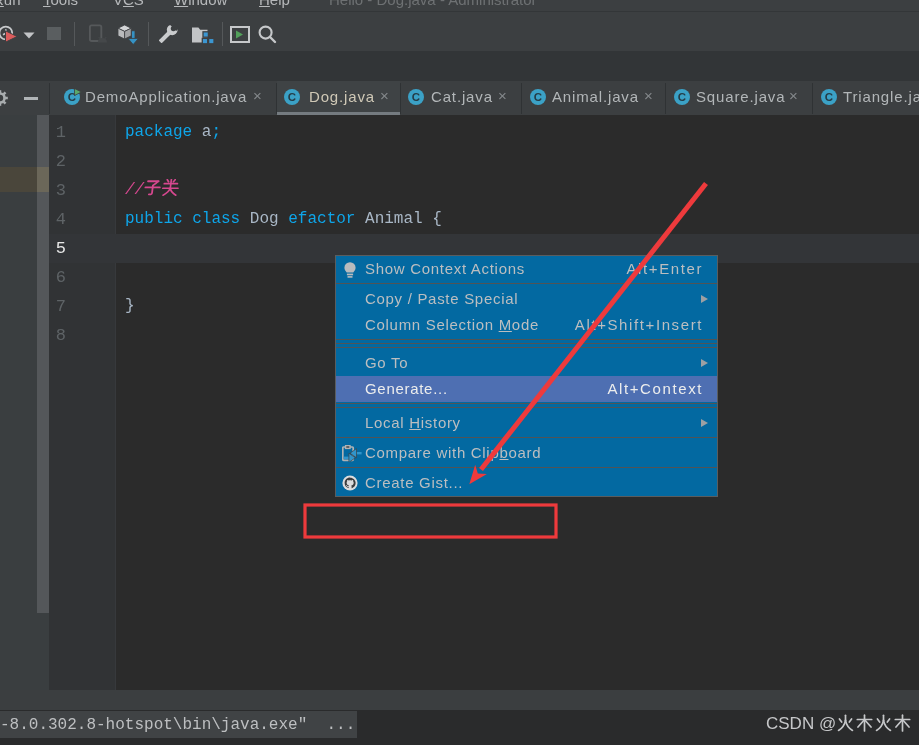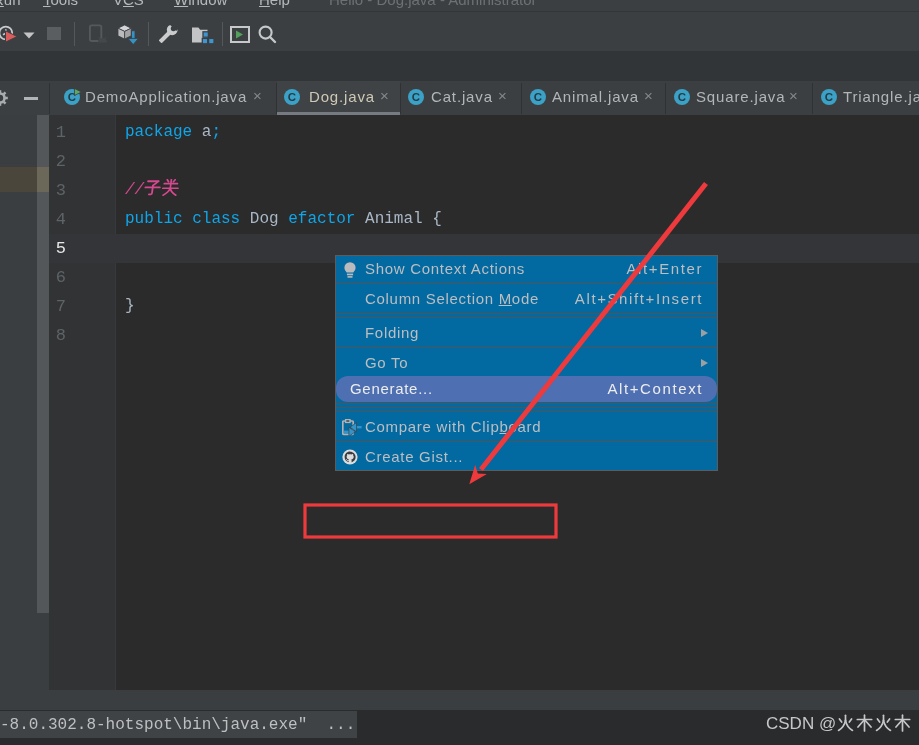--- a/index.html
+++ b/index.html
@@ -39,21 +39,21 @@
   
   #menu{left:299px;top:255px;width:381px;background:#0369a1;border:1px solid #5a5d5f;
         font-size:15px;color:#bcbec0;letter-spacing:0.7px;margin-left:36px;}
   .mi{position:relative;height:26px;line-height:26px;padding-left:29px;white-space:pre;}
   .mi .sc{position:absolute;right:14px;top:0;letter-spacing:1.6px;}
   .mi .micon{position:absolute;left:6px;top:5px;}
   .mi .arr{position:absolute;right:9px;top:8.5px;width:0;height:0;
            border-left:7px solid #9da0a3;border-top:4.5px solid transparent;border-bottom:4.5px solid transparent;}
   .msep{height:4px;position:relative;}
   .msep:after{content:'';position:absolute;left:0;right:0;top:1px;height:1px;background:#515456;}
-  .sel{background:#4e6fb2;color:#eceded;padding-left:14px;border-radius:12px;}
+  .sel{background:#4e6fb2;color:#eceded;padding-left:29px;}
   
   #statbar{left:0;top:690px;width:919px;height:20px;background:#3b3e40;}
   #bottomstrip{left:0;top:710px;width:919px;height:35px;background:#2a2b2c;}
   #runbox{left:0;top:711px;width:357px;height:27px;background:#404345;}
   #runtext{left:0px;top:716px;font-family:"Liberation Mono",monospace;font-size:16px;color:#bdbfc1;white-space:pre;}
   #csdn{left:766px;top:714px;font-size:17px;color:#c6c7c9;white-space:pre;}
   svg{display:block;}
   .cjk{display:inline-block;vertical-align:-2px;}
   .wg{display:inline-block;vertical-align:-3px;}
 </style>
@@ -246,29 +246,30 @@
 
   <div class="abs" id="menu">
     <div class="mi"><svg class="micon" width="16" height="18" viewBox="0 0 16 18">
         <g fill="#b9bbbd">
           <path d="M8,1.2 a5.6,5.6 0 0 1 5.6,5.6 c0,2.4 -1.5,3.6 -2.3,4.6 l-6.6,0 c-0.8,-1 -2.3,-2.2 -2.3,-4.6 a5.6,5.6 0 0 1 5.6,-5.6 z"></path>
           <rect x="4.9" y="12.6" width="6.2" height="1.7"></rect>
           <rect x="5.5" y="15.1" width="5" height="1.6"></rect>
         </g>
       </svg>Show Context Actions<span class="sc">Alt+Enter</span></div>
     <div class="msep"></div>
+    <div class="mi">Copy / Paste Special<span class="arr"></span></div>
     <div class="mi">Column Selection <u>M</u>ode<span class="sc">Alt+Shift+Insert</span></div>
     <div class="msep"></div>
     <div class="msep"></div>
-    <div class="mi">Folding<span class="arr"></span></div>
     <div class="msep"></div>
     <div class="mi">Go To<span class="arr"></span></div>
     <div class="mi sel">Generate...<span class="sc">Alt+Context</span></div>
     <div class="msep"></div>
     <div class="msep"></div>
+    <div class="mi">Local <u>H</u>istory<span class="arr"></span></div>
     <div class="msep"></div>
     <div class="mi"><svg class="micon" width="20" height="17" viewBox="0 0 20 17">
         <rect x="0.8" y="2" width="10.4" height="13.4" rx="0.8" fill="none" stroke="#b0b2b4" stroke-width="1.7"></rect>
         <rect x="3.6" y="0.6" width="4.4" height="2.8" fill="#3e4143" stroke="#b0b2b4" stroke-width="1.4"></rect>
         <path d="M19.6,8.2 L14.2,8.2" stroke="#3195cb" stroke-width="2.4" fill="none"></path>
         <polygon points="14.5,3.6 14.5,12.8 8,8.2" fill="#3195cb" stroke="#3e4143" stroke-width="0.7"></polygon>
         <path d="M1.8,12.8 L7.2,12.8" stroke="#3195cb" stroke-width="2.4" fill="none"></path>
         <polygon points="6.9,8.2 6.9,17.4 13.4,12.8" fill="#3195cb" stroke="#3e4143" stroke-width="0.7"></polygon>
       </svg>Compare with Clip<u>b</u>oard</div>
     <div class="msep"></div>

